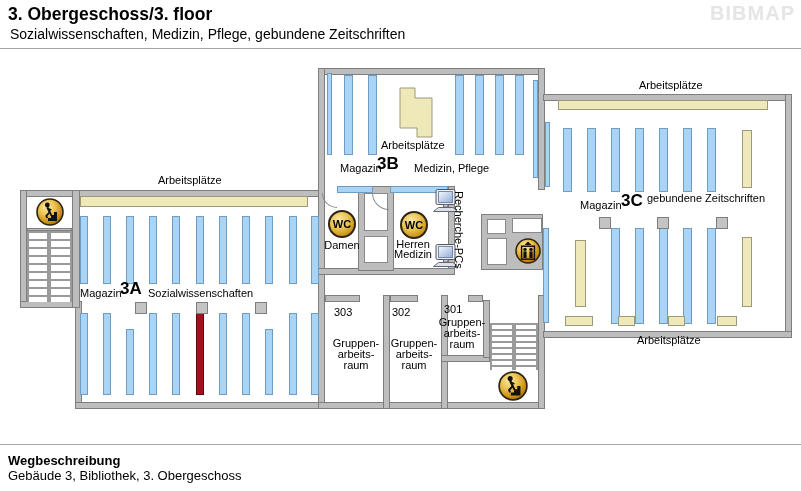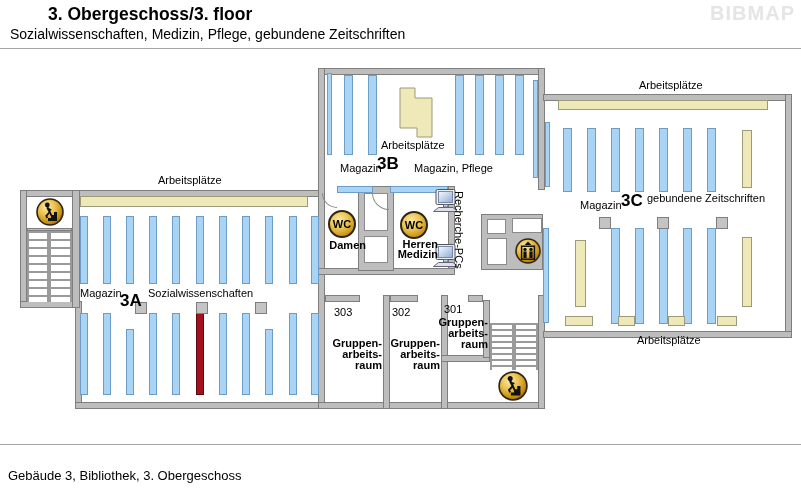--- a/index.html
+++ b/index.html
@@ -1,19 +1,19 @@
 <!DOCTYPE html>
 <html><head>
 <meta charset="utf-8">
 <style>
   html,body{margin:0;padding:0;background:#fff;}
   #screen{position:relative;width:801px;height:491px;background:#fff;overflow:hidden;
           font-family:"Liberation Sans",sans-serif;color:#000;}
   
-  #title{position:absolute;left:8px;top:4px;font-size:17.5px;font-weight:bold;white-space:nowrap;margin-left:40px;}
+  #title{position:absolute;left:8px;top:4px;font-size:17.5px;font-weight:bold;white-space:nowrap;}
   #subtitle{position:absolute;left:10px;top:26px;font-size:14px;white-space:nowrap;}
   #logo{position:absolute;right:6px;top:2px;font-size:20px;font-weight:bold;letter-spacing:1px;
         color:#e5e5e5;white-space:nowrap;}
   .hr{position:absolute;left:0;width:801px;height:1px;background:#a6a6a6;}
   #footer-head{position:absolute;left:8px;top:453px;font-size:13px;font-weight:bold;}
   #footer-sub{position:absolute;left:8px;top:468px;font-size:13px;}
   
   #plan{position:absolute;left:0;top:0;width:801px;height:491px;}
   .wall{position:absolute;background:#bdbdbd;border:1px solid #7e7e7e;box-sizing:border-box;z-index:1;}
   .cell{position:absolute;background:#fff;border:1px solid #8a8a8a;box-sizing:border-box;z-index:2;}
@@ -23,21 +23,21 @@
   .pillar{position:absolute;background:#c4c4c4;border:1px solid #7e7e7e;box-sizing:border-box;z-index:2;}
   .treads{position:absolute;background:#fff;background-image:repeating-linear-gradient(to bottom,#9a9a9a 0,#9a9a9a 2px,#fff 2px,#fff 8px);
           border-left:2px solid #9a9a9a;border-right:2px solid #9a9a9a;box-sizing:border-box;z-index:2;}
   .treads.fine{background-image:repeating-linear-gradient(to bottom,#9a9a9a 0,#9a9a9a 2px,#fff 2px,#fff 6px);}
   .door{position:absolute;border-left:1px solid #8a8a8a;border-bottom:1px solid #8a8a8a;
         border-bottom-left-radius:100%;box-sizing:border-box;z-index:2;}
   
   .lbl{position:absolute;font-size:11px;line-height:12px;white-space:nowrap;z-index:5;}
   .code{position:absolute;font-size:17px;font-weight:bold;line-height:18px;white-space:nowrap;z-index:5;}
   .vtext{writing-mode:vertical-rl;}
-  .center{text-align:right;white-space:normal;font-weight:bold;}
+  .center{text-align:center;white-space:normal;}
   
   .icon{position:absolute;z-index:4;}
   .gold-circle{display:flex;align-items:center;justify-content:center;border-radius:50%;
     background:radial-gradient(circle at 38% 32%, #f9e9a2 0%, #ecc453 40%, #c78e12 78%, #96660a 100%);
     border:2px solid #2e2514;box-sizing:border-box;font-weight:bold;color:#000;z-index:4;position:absolute;}
 </style>
 </head>
 <body>
 
 <svg width="0" height="0" style="position:absolute" aria-hidden="true">
@@ -59,27 +59,27 @@
 
   <div id="title">3. Obergeschoss/3. floor</div>
   <div id="logo">BIBMAP</div>
   <div id="subtitle">Sozialwissenschaften, Medizin, Pflege, gebundene Zeitschriften</div>
   <div class="hr" style="top:48px"></div>
 
   <div id="plan">
 
     <div class="lbl" style="left:158px;top:174px">Arbeitsplätze</div>
     <div class="lbl" style="left:80px;top:287px">Magazin</div>
-    <div class="code" style="left:120px;top:292px">3A</div>
+    <div class="code" style="left:120px;top:280px">3A</div>
     <div class="lbl" style="left:148px;top:287px">Sozialwissenschaften</div>
 
     <div class="lbl" style="left:381px;top:139px">Arbeitsplätze</div>
     <div class="lbl" style="left:340px;top:162px">Magazin</div>
     <div class="code" style="left:377px;top:155px">3B</div>
-    <div class="lbl" style="left:414px;top:162px">Magazin, Pflege</div>
+    <div class="lbl" style="left:414px;top:162px">Medizin, Pflege</div>
 
     <div class="lbl" style="left:639px;top:79px">Arbeitsplätze</div>
     <div class="lbl" style="left:580px;top:199px">Magazin</div>
     <div class="code" style="left:621px;top:192px">3C</div>
     <div class="lbl" style="left:647px;top:192px">gebundene Zeitschriften</div>
     <div class="lbl" style="left:637px;top:334px">Arbeitsplätze</div>
 
     <div class="lbl vtext" style="left:453px;top:191px;height:82px">Recherche-PCs</div>
 
 
@@ -262,14 +262,15 @@
       <div class="pillar" style="left: 716px; top: 217px; width: 12px; height: 12px;"></div>
       <div class="treads" style="left: 27px; top: 231px; width: 22px; height: 71px;"></div>
       <div class="treads" style="left: 49px; top: 231px; width: 23px; height: 71px;"></div>
       <div class="treads fine" style="left: 490px; top: 323px; width: 24px; height: 47px;"></div>
       <div class="treads fine" style="left: 514px; top: 323px; width: 24px; height: 47px;"></div>
       <div class="door" style="left: 322px; top: 193px; width: 15px; height: 15px;"></div>
       <div class="door" style="left: 372px; top: 193px; width: 17px; height: 17px;"></div>
     </div>
 
   <div class="hr" style="top:444px"></div>
+  <div id="footer-head">Wegbeschreibung</div>
   <div id="footer-sub">Gebäude 3, Bibliothek, 3. Obergeschoss</div>
 </div>
 
 </body></html>

